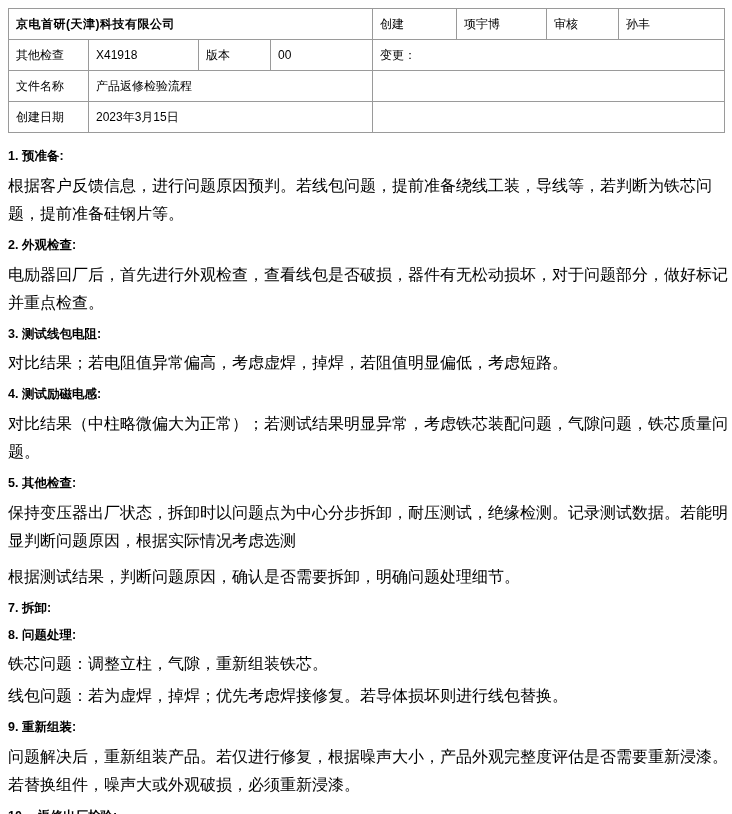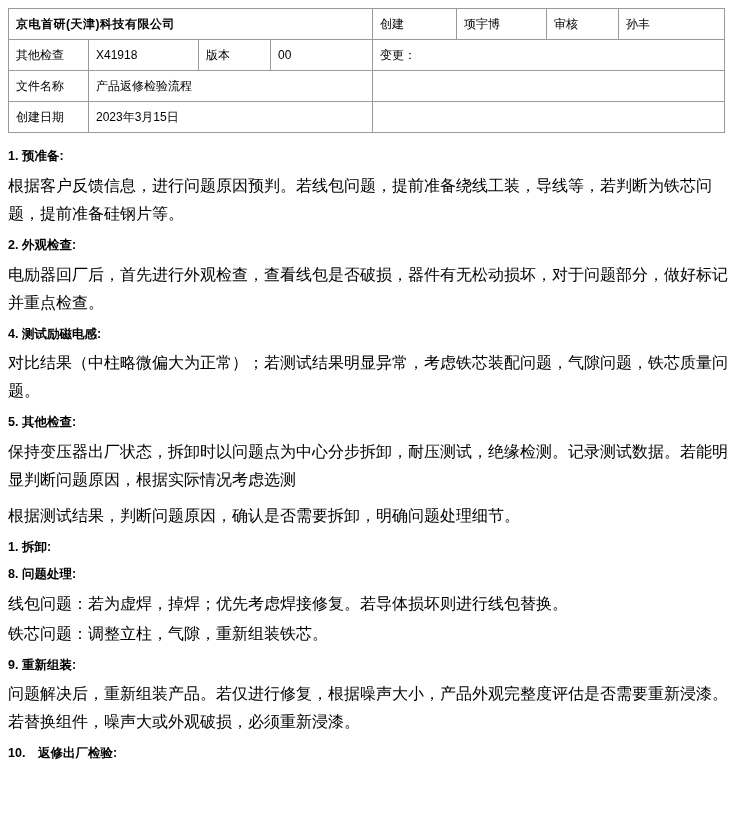--- a/index.html
+++ b/index.html
@@ -123,43 +123,47 @@
     <div class="sec">
       <div class="sec-title">1. 预准备:</div>
       <div class="sec-body">根据客户反馈信息，进行问题原因预判。若线包问题，提前准备绕线工装，导线等，若判断为铁芯问题，提前准备硅钢片等。</div>
     </div>
 
     <div class="sec">
       <div class="sec-title">2. 外观检查:</div>
       <div class="sec-body">电励器回厂后，首先进行外观检查，查看线包是否破损，器件有无松动损坏，对于问题部分，做好标记并重点检查。</div>
     </div>
 
+    <div class="sec">
+      <div class="sec-title">3. 测试线包电阻:</div>
+      <div class="sec-body">对比结果；若电阻值异常偏高，考虑虚焊，掉焊，若阻值明显偏低，考虑短路。</div>
+    </div>
 
     <div class="sec">
       <div class="sec-title">4. 测试励磁电感:</div>
       <div class="sec-body">对比结果（中柱略微偏大为正常）；若测试结果明显异常，考虑铁芯装配问题，气隙问题，铁芯质量问题。</div>
     </div>
 
     <div class="sec">
       <div class="sec-title">5. 其他检查:</div>
       <div class="sec-body">保持变压器出厂状态，拆卸时以问题点为中心分步拆卸，耐压测试，绝缘检测。记录测试数据。若能明显判断问题原因，根据实际情况考虑选测</div>
     </div>
 
     <div class="sec">
       <div class="sec-body">根据测试结果，判断问题原因，确认是否需要拆卸，明确问题处理细节。</div>
     </div>
 
     <div class="sec">
-      <div class="sec-title">1. 拆卸:</div>
+      <div class="sec-title">7. 拆卸:</div>
     </div>
 
     <div class="sec">
       <div class="sec-title">8. 问题处理:</div>
+      <div class="sec-body">铁芯问题：调整立柱，气隙，重新组装铁芯。</div>
       <div class="sec-body tight">线包问题：若为虚焊，掉焊；优先考虑焊接修复。若导体损坏则进行线包替换。</div>
-      <div class="sec-body">铁芯问题：调整立柱，气隙，重新组装铁芯。</div>
     </div>
 
     <div class="sec">
       <div class="sec-title">9. 重新组装:</div>
       <div class="sec-body">问题解决后，重新组装产品。若仅进行修复，根据噪声大小，产品外观完整度评估是否需要重新浸漆。若替换组件，噪声大或外观破损，必须重新浸漆。</div>
     </div>
 
     <div class="sec">
       <div class="sec-title">10.　返修出厂检验:</div>
     </div>

